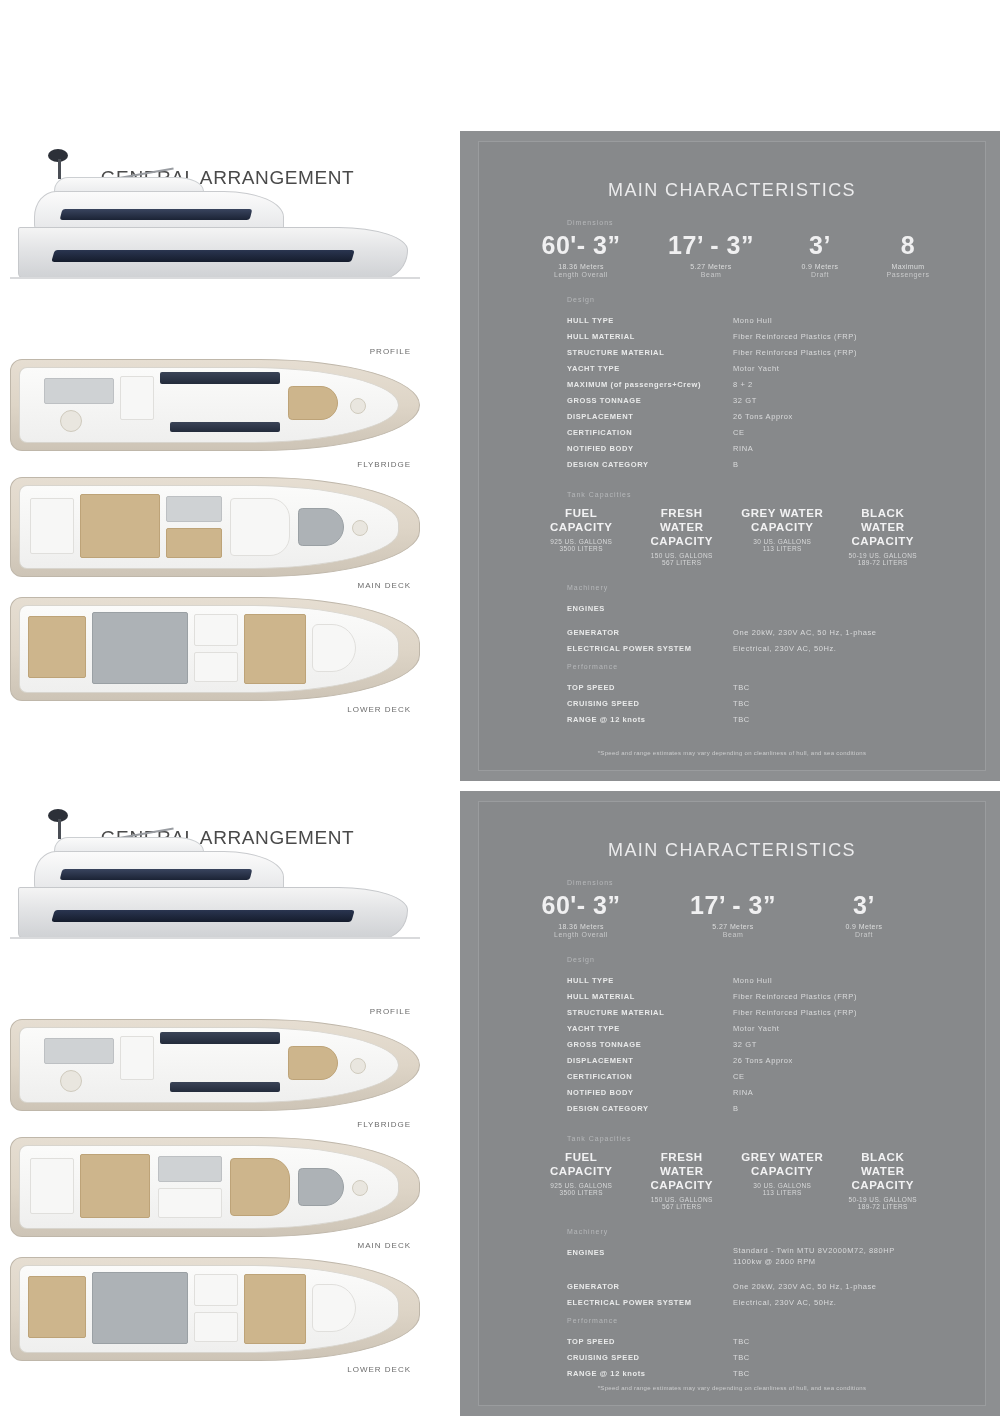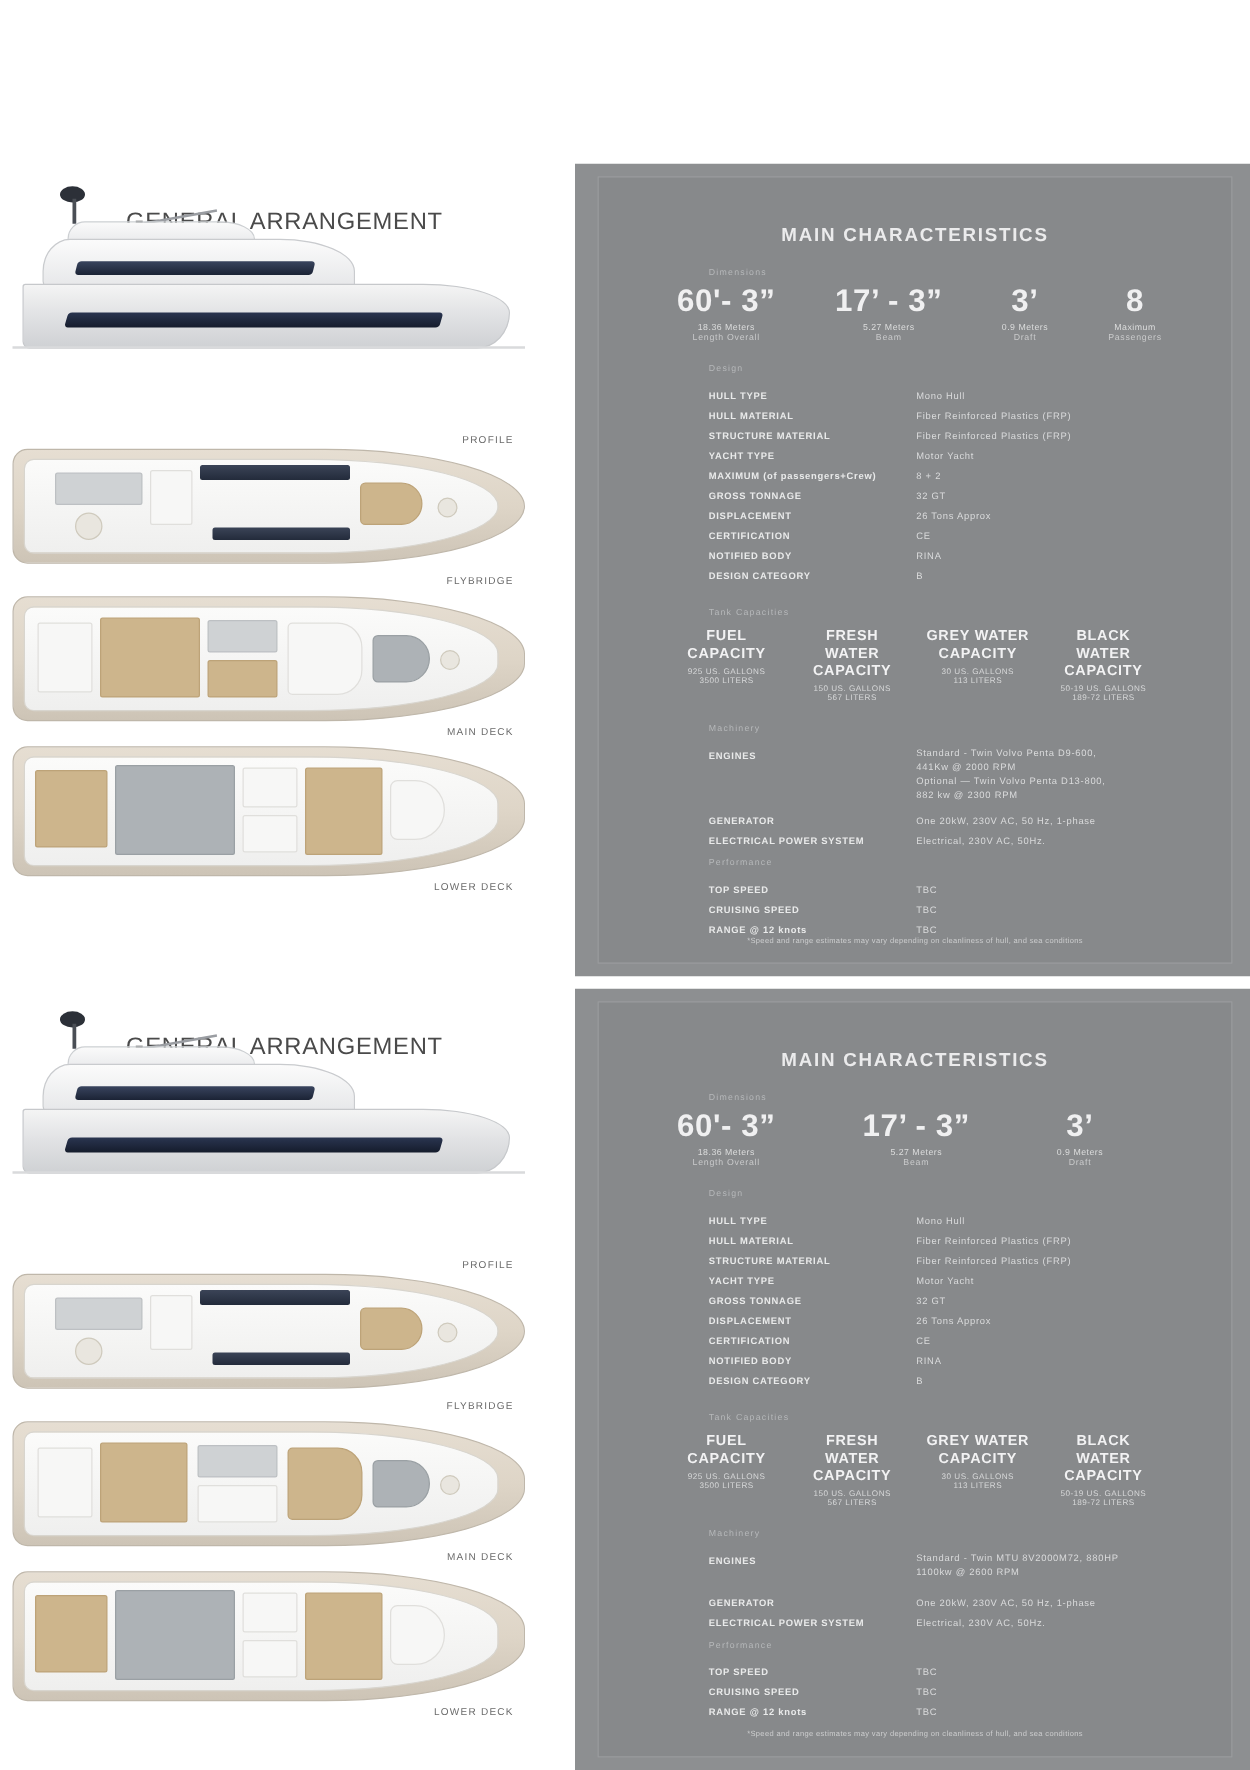--- a/index.html
+++ b/index.html
@@ -168,25 +168,25 @@
   .circle {
     position: absolute;
     border-radius: 50%;
     background: #e9e6df;
     border: 1px solid #cfcabd;
   }
 
   
   .mc-title {
     text-align: center;
-    font-size: 15px;
+    font-size: 18px;
     color: #ebebec;
     letter-spacing: 1.4px;
     padding-top: 38px;
-    font-weight: 700;
+    font-weight: 400;
   }
   .section-cap {
     font-size: 7px;
     color: #b6b8ba;
     letter-spacing: 1px;
     padding-left: 88px;
     margin-top: 18px;
   }
   .dims-row {
     display: flex;
@@ -397,22 +397,20 @@
             <div class="t">BLACK WATER CAPACITY</div>
             <div class="g">50-19 US. GALLONS</div>
             <div class="li">189-72 LITERS</div>
           </div>
         </div>
 
         <div class="section-cap">Machinery</div>
         <div class="spec-list">
           <div class="spec-row">
               <div class="spec-k">ENGINES</div>
-              <div class="spec-v" style="white-space:pre-line;line-height:11px;">Standard - Twin Volvo Penta D9-600, 441Kw @ 2000 RPM
-Optional — Twin Volvo Penta D13-800, 882 kw @ 2300 RPM</div>
             </div>
           <div class="spec-row" style="margin-top:8px">
               <div class="spec-k">GENERATOR</div>
               <div class="spec-v">One 20kW, 230V AC, 50 Hz, 1-phase</div>
             </div>
           <div class="spec-row">
               <div class="spec-k">ELECTRICAL POWER SYSTEM</div>
               <div class="spec-v">Electrical, 230V AC, 50Hz.</div>
             </div>
         </div>

